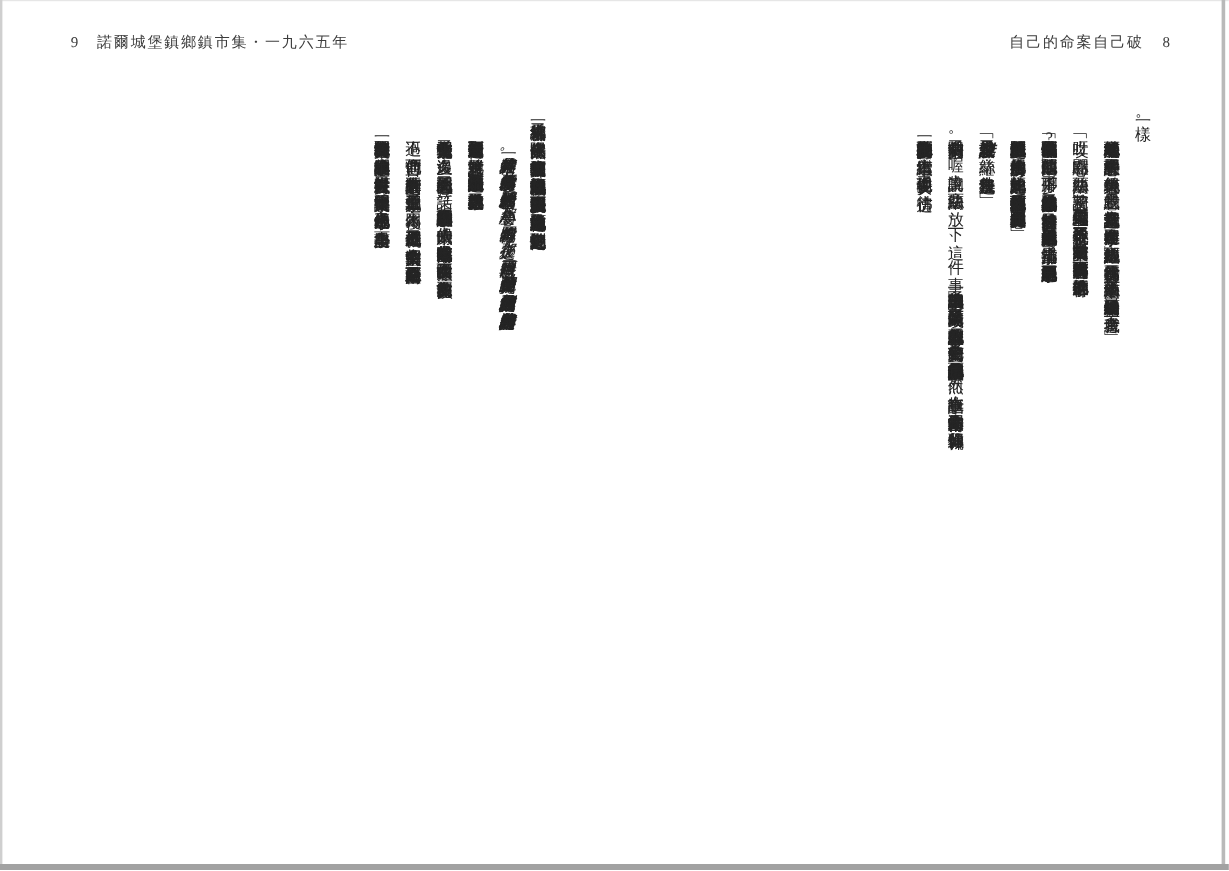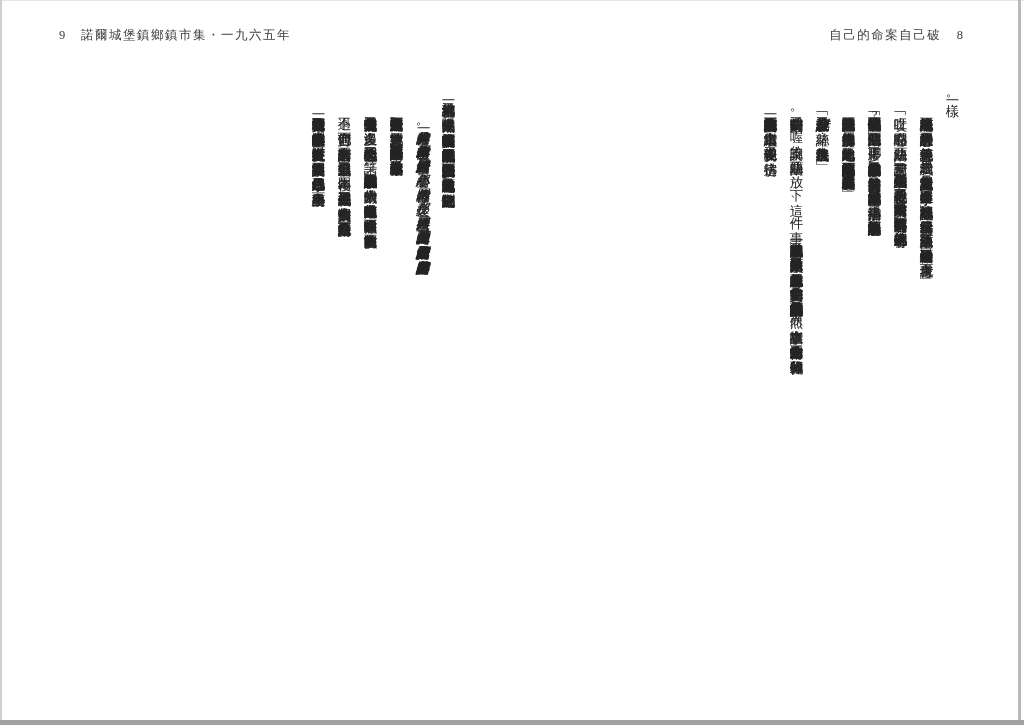--- a/index.html
+++ b/index.html
@@ -19,21 +19,21 @@
   .page-left  { left: 0; }
   .page-right { left: 512px; }
 
   .running-head {
     position: absolute; top: 27px;
     font-size: 12.5px; color: #3c3c3c;
     letter-spacing: 1.5px;
     white-space: nowrap;
   }
   .page-left  .running-head { left: 57px; }
-  .page-right .running-head { right: 59px; }
+  .page-right .running-head { right: 47px; }
   .running-head .pgnum { letter-spacing: 0; padding: 0 2px; }
   .page-left  .running-head .pgnum { margin-right: 9px; }
   .page-right .running-head .pgnum { margin-left: 9px; }
 
   .page-body {
     position: absolute; top: 93px;
     height: 572px;
     writing-mode: vertical-rl;
     -webkit-writing-mode: vertical-rl;
     text-orientation: upright;

